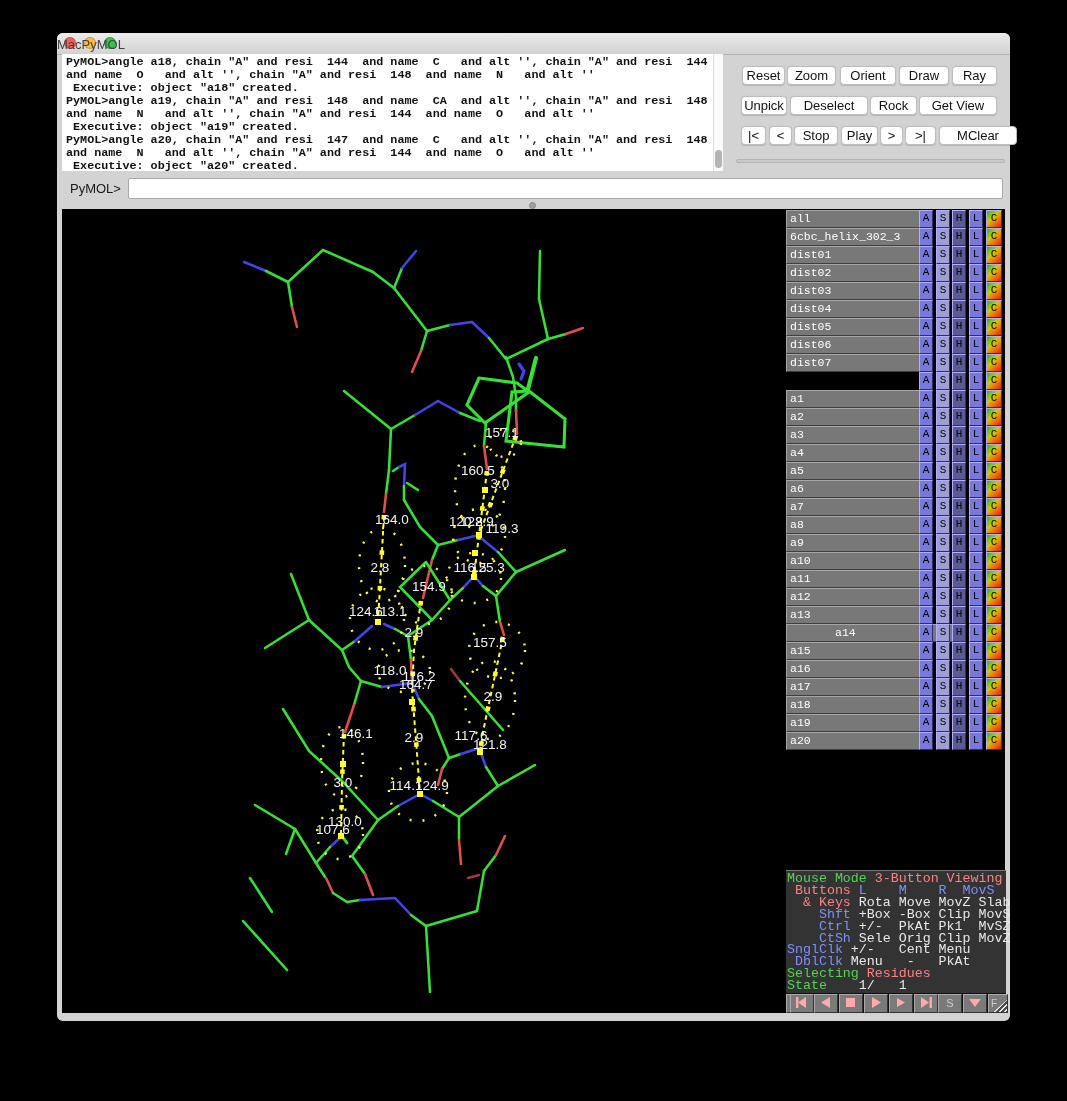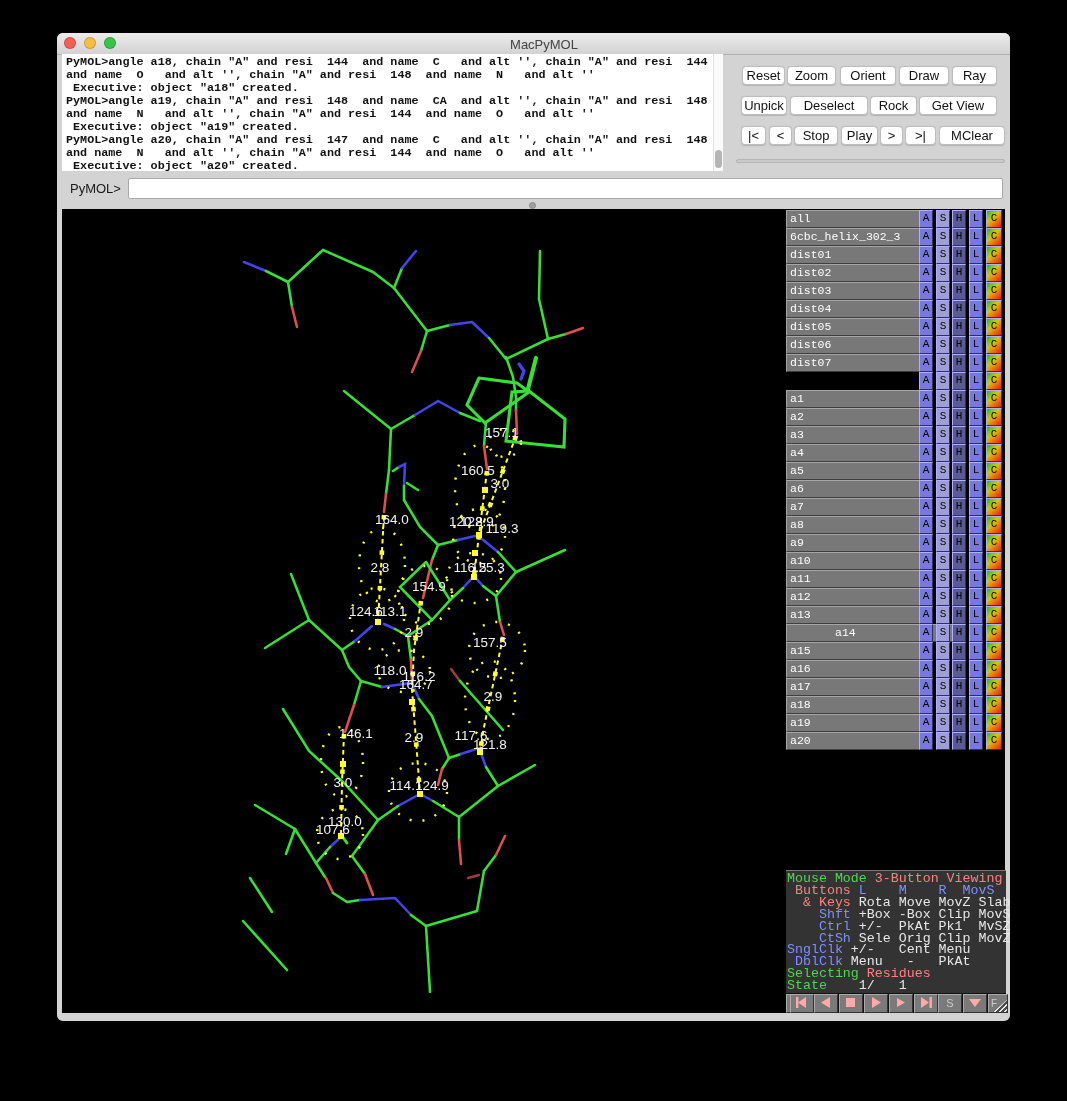--- a/index.html
+++ b/index.html
@@ -1,19 +1,19 @@
 <!DOCTYPE html>
 <html><head><meta charset="utf-8">
 <style>
 html,body{margin:0;padding:0;background:#000;}
 #page{position:relative;width:1067px;height:1101px;background:#000;overflow:hidden;font-family:"Liberation Sans",sans-serif;}
 #win{position:absolute;left:57px;top:33px;width:953px;height:988px;background:#d3d3d3;border-radius:6px;box-shadow:0 0 0 1px rgba(0,0,0,.4);}
 #titlebar{position:absolute;left:0;top:0;width:953px;height:21px;border-radius:6px 6px 0 0;background:linear-gradient(#ececec,#d2d2d2);border-bottom:1px solid #b2b2b2;}
 .light{position:absolute;top:4px;width:12px;height:12px;border-radius:6px;box-sizing:border-box;border:.5px solid rgba(0,0,0,.18);}
-#title{position:absolute;top:4px;left:0;width:926px;text-align:center;font-size:13px;color:#434343;padding-left:24px;}
+#title{position:absolute;top:4px;left:0;width:926px;font-size:13px;color:#434343;}
 #console{position:absolute;left:5px;top:21px;width:651px;height:117px;background:#fff;overflow:hidden;}
 #console pre{margin:0;padding:2px 0 0 4px;font-family:"Liberation Mono",monospace;font-size:11.75px;line-height:13px;font-weight:bold;color:#111;}
 #sbar{position:absolute;left:656px;top:21px;width:9px;height:117px;background:#fafafa;border-left:1px solid #e0e0e0;}
 #sthumb{position:absolute;left:1px;top:96px;width:7px;height:18px;border-radius:3.5px;background:#b5b5b5;}
 .btn{position:absolute;height:19px;background:#fff;border:1px solid #bdbdbd;border-radius:4px;font-size:13px;color:#111;text-align:center;line-height:18px;box-sizing:border-box;box-shadow:0 .5px 1px rgba(0,0,0,.15);}
 #slider{position:absolute;left:679px;top:126px;width:269px;height:4px;background:#c9c9c9;border:1px solid #b5b5b5;border-radius:2px;box-sizing:border-box;}
 #cmdrow{position:absolute;left:0;top:139px;width:953px;height:37px;}
 #cmdlabel{position:absolute;left:13px;top:9px;font-size:13px;color:#1a1a1a;}
 #cmdinput{position:absolute;left:71px;top:6px;width:875px;height:21px;background:#fff;border:1px solid #a9a9a9;border-radius:2px;box-sizing:border-box;}
 #dot{position:absolute;left:472px;top:169px;width:7px;height:7px;border-radius:4px;background:#a0a0a0;border:1px solid #8a8a8a;box-sizing:border-box;}
@@ -59,21 +59,21 @@
   <div class="btn" style="left:684px;top:63px;width:46px;">Unpick</div>
   <div class="btn" style="left:733px;top:63px;width:78px;">Deselect</div>
   <div class="btn" style="left:813px;top:63px;width:47px;">Rock</div>
   <div class="btn" style="left:862px;top:63px;width:78px;">Get View</div>
   <div class="btn" style="left:684px;top:93px;width:25px;">|&lt;</div>
   <div class="btn" style="left:712px;top:93px;width:23px;">&lt;</div>
   <div class="btn" style="left:737px;top:93px;width:44px;">Stop</div>
   <div class="btn" style="left:784px;top:93px;width:37px;">Play</div>
   <div class="btn" style="left:823px;top:93px;width:23px;">&gt;</div>
   <div class="btn" style="left:848px;top:93px;width:31px;">&gt;|</div>
-  <div class="btn" style="left:882px;top:93px;width:66px;">MClear</div>
+  <div class="btn" style="left:882px;top:93px;width:78px;">MClear</div>
   <div id="slider"></div>
   <div id="cmdrow">
         <div id="cmdlabel">PyMOL&gt;</div>
         <div id="cmdinput"></div>
       </div>
   <div id="dot"></div>
   <div id="main">
    <svg id="mol" style="position:absolute;left:0;top:0;" width="723" height="784" viewBox="0 0 723 784">
 <polyline points="182.0,53.0 204.0,62.0" fill="none" stroke="#4444ee" stroke-width="2.55" stroke-linecap="round"></polyline>
 <polyline points="204.0,62.0 226.0,73.0" fill="none" stroke="#35e135" stroke-width="2.55" stroke-linecap="round"></polyline>

